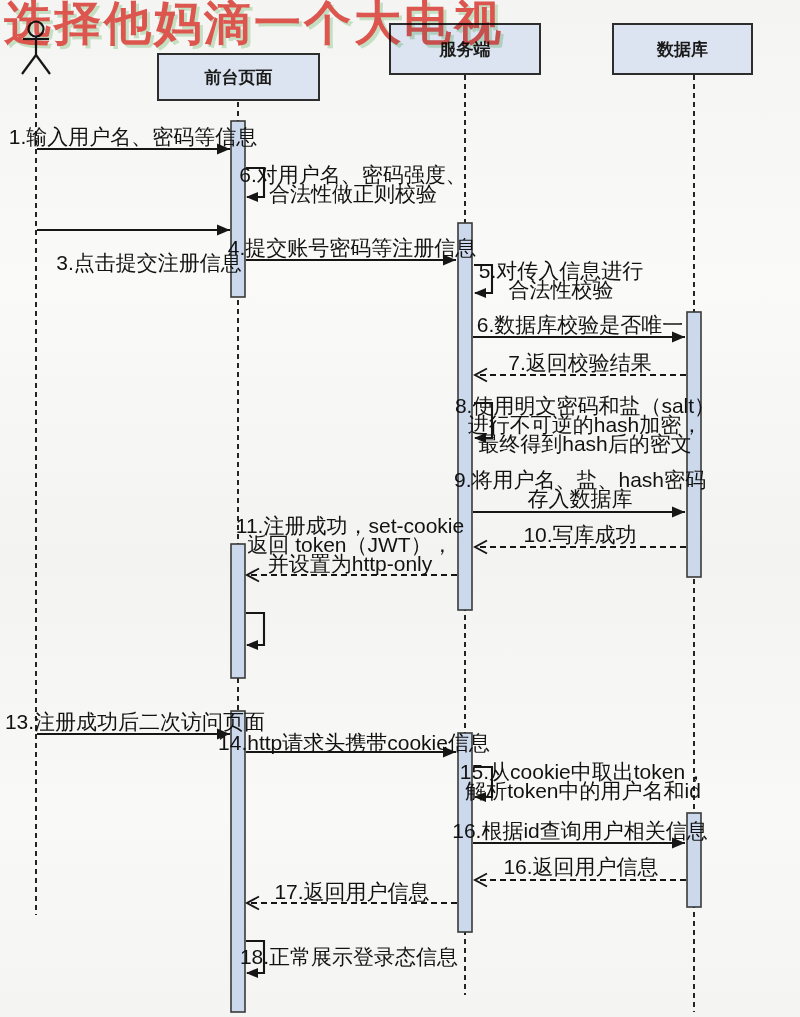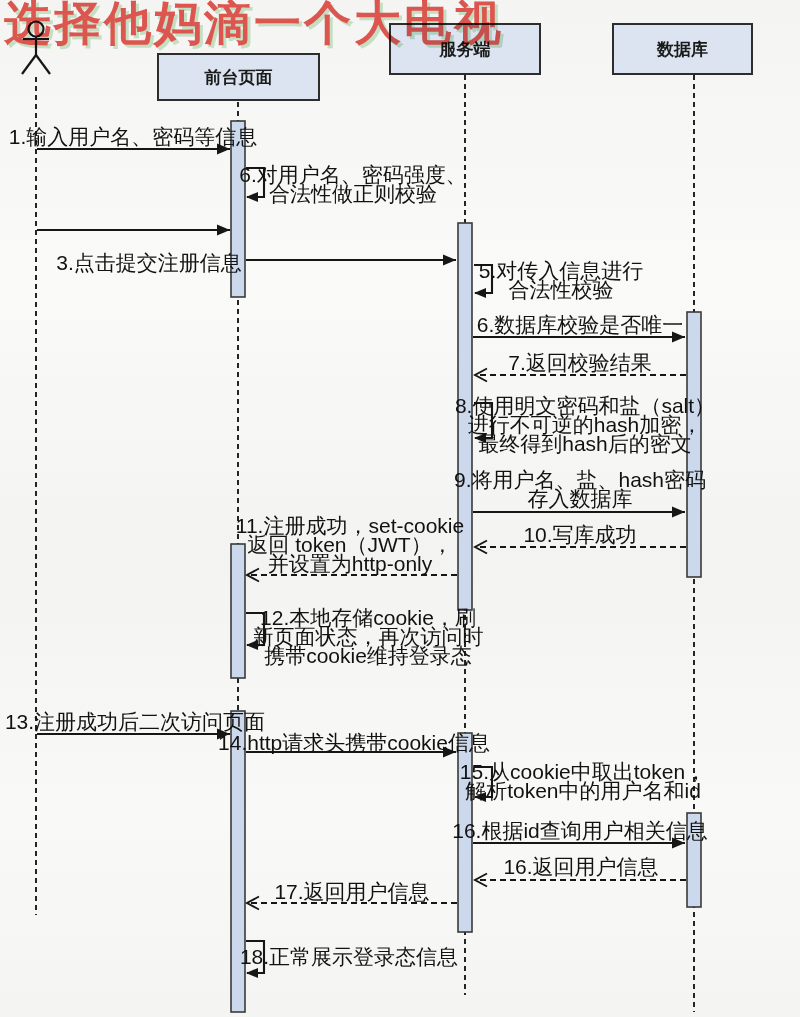--- a/index.html
+++ b/index.html
@@ -125,20 +125,23 @@
         <line x1="36" y1="55" x2="50" y2="74"></line>
       </g>
     </svg>
   <div id="html-layer">
       <div class="msg-label" style="left: 133px; top: 127px;">
         <div>1.输入用户名、密码等信息</div>
       </div>
       <div class="msg-label" style="left: 149px; top: 208px; margin-top: 45px;">
         <div>3.点击提交注册信息</div>
       </div>
+      <div class="msg-label" style="left: 352px; top: 238px;">
+        <div>4.提交账号密码等注册信息</div>
+      </div>
       <div class="msg-label" style="left: 580px; top: 315px;">
         <div>6.数据库校验是否唯一</div>
       </div>
       <div class="msg-label" style="left: 580px; top: 353px;">
         <div>7.返回校验结果</div>
       </div>
       <div class="msg-label" style="left: 580px; top: 470px;">
         <div>9.将用户名、盐、hash密码</div>
         <div>存入数据库</div>
       </div>
@@ -171,25 +174,20 @@
       </div>
       <div class="msg-label" style="left: 561px; top: 261px;">
         <div>5.对传入信息进行</div>
         <div>合法性校验</div>
       </div>
       <div class="msg-label" style="left: 585px; top: 396px;">
         <div>8.使用明文密码和盐（salt）</div>
         <div>进行不可逆的hash加密，</div>
         <div>最终得到hash后的密文</div>
       </div>
-      <div class="msg-label" style="left: 368px; top: 608px;">
-        <div>12.本地存储cookie，刷</div>
-        <div>新页面状态，再次访问时</div>
-        <div>携带cookie维持登录态</div>
-      </div>
       <div class="msg-label" style="left: 583px; top: 762px;">
         <div>15.从cookie中取出token，</div>
         <div>解析token中的用户名和id</div>
       </div>
       <div class="msg-label" style="left: 349px; top: 947px;">
         <div>18.正常展示登录态信息</div>
       </div>
       <div class="pbox" style="left: 157px; top: 23px; width: 163px; height: 48px; background: rgb(219, 228, 240); margin-top: 30px;">
         <span>前台页面</span>
       </div>

